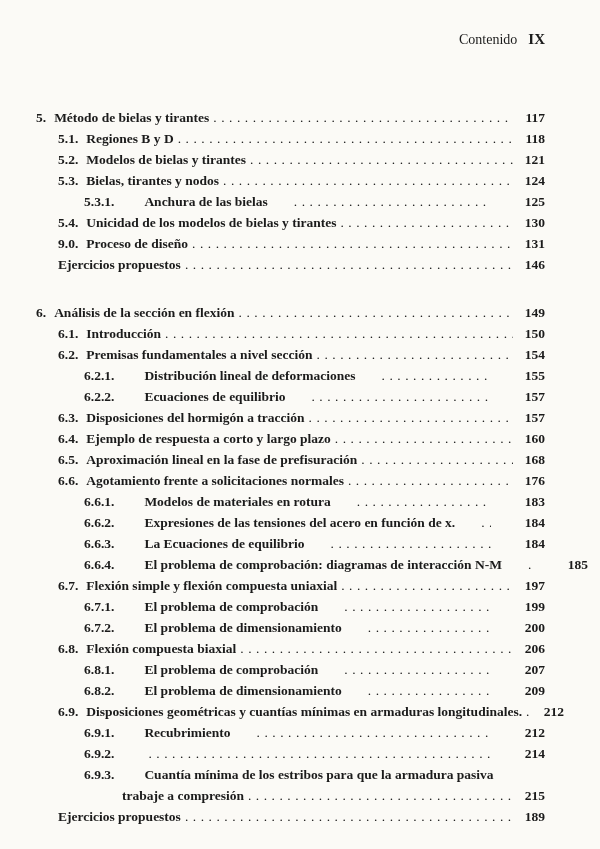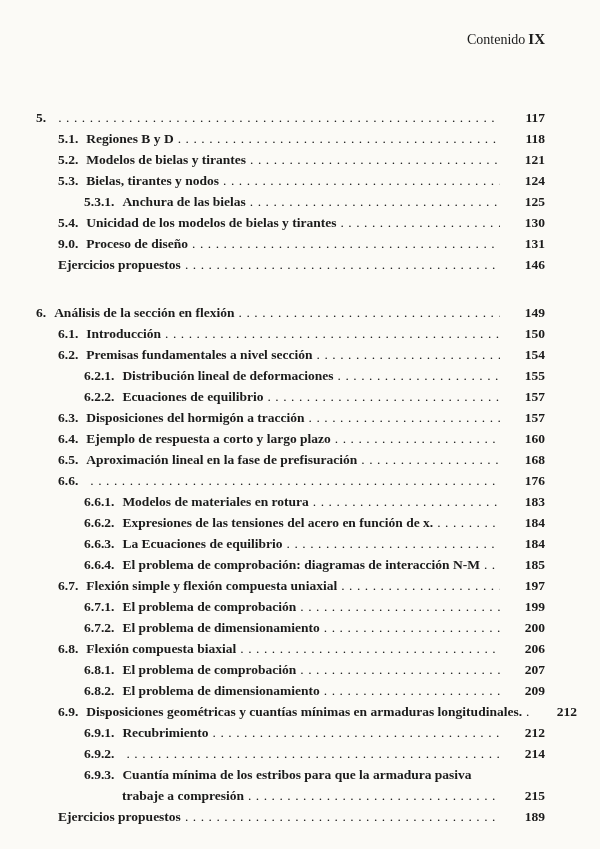--- a/index.html
+++ b/index.html
@@ -13,35 +13,35 @@
   .page { padding: 30px 55px 0 36px; }
 
   .page-header {
     text-align: right;
     font-size: 14px;
     line-height: 19px;
   }
   .hdr-page {
     font-weight: bold;
     font-size: 15px;
-    margin-left: 3px;
+    margin-left: 11px;
   }
 
   .toc { margin-top: 58px; }
   .toc-section + .toc-section { margin-top: 27px; }
 
   .row {
     display: flex;
     align-items: baseline;
     line-height: 21px;
     font-weight: bold;
   }
   .lvl0 { padding-left: 0; }
   .lvl1 { padding-left: 22px; }
-  .lvl2 { padding-left: 48px; }
+  .lvl2 { padding-left: 48px; gap: 22px; }
   .cont { padding-left: 86px; }
   .bold { font-weight: bold; }
 
   .num { margin-right: 8px; white-space: nowrap; }
   .title { white-space: nowrap; }
 
   .leader {
     flex: 1 1 auto;
     overflow: hidden;
     white-space: nowrap;
@@ -51,35 +51,35 @@
   .leader::after {
     content: "........................................................................................................................";
     letter-spacing: 4.5px;
     font-weight: normal;
   }
 
   .page-num {
     min-width: 28px;
     text-align: right;
     white-space: nowrap;
-    margin-left: 13px;
   }
 </style>
 </head>
 <body>
 
 <div class="page">
   <header class="page-header">
     <span>Contenido</span><span class="hdr-page">IX</span>
   </header>
 
   <main class="toc">
       <section class="toc-section">
         <div class="row lvl0 bold">
           <span class="num">5.</span>
+          <span class="title">Método de bielas y tirantes</span>
           <span class="leader"></span>
           <span class="page-num">117</span>
         </div>
         <div class="row lvl1">
           <span class="num">5.1.</span>
           <span class="title">Regiones B y D</span>
           <span class="leader"></span>
           <span class="page-num">118</span>
         </div>
         <div class="row lvl1">
@@ -162,20 +162,21 @@
           <span class="page-num">160</span>
         </div>
         <div class="row lvl1">
           <span class="num">6.5.</span>
           <span class="title">Aproximación lineal en la fase de prefisuración</span>
           <span class="leader"></span>
           <span class="page-num">168</span>
         </div>
         <div class="row lvl1">
           <span class="num">6.6.</span>
+          <span class="title">Agotamiento frente a solicitaciones normales</span>
           <span class="leader"></span>
           <span class="page-num">176</span>
         </div>
         <div class="row lvl2">
           <span class="num">6.6.1.</span>
           <span class="title">Modelos de materiales en rotura</span>
           <span class="leader"></span>
           <span class="page-num">183</span>
         </div>
         <div class="row lvl2">

